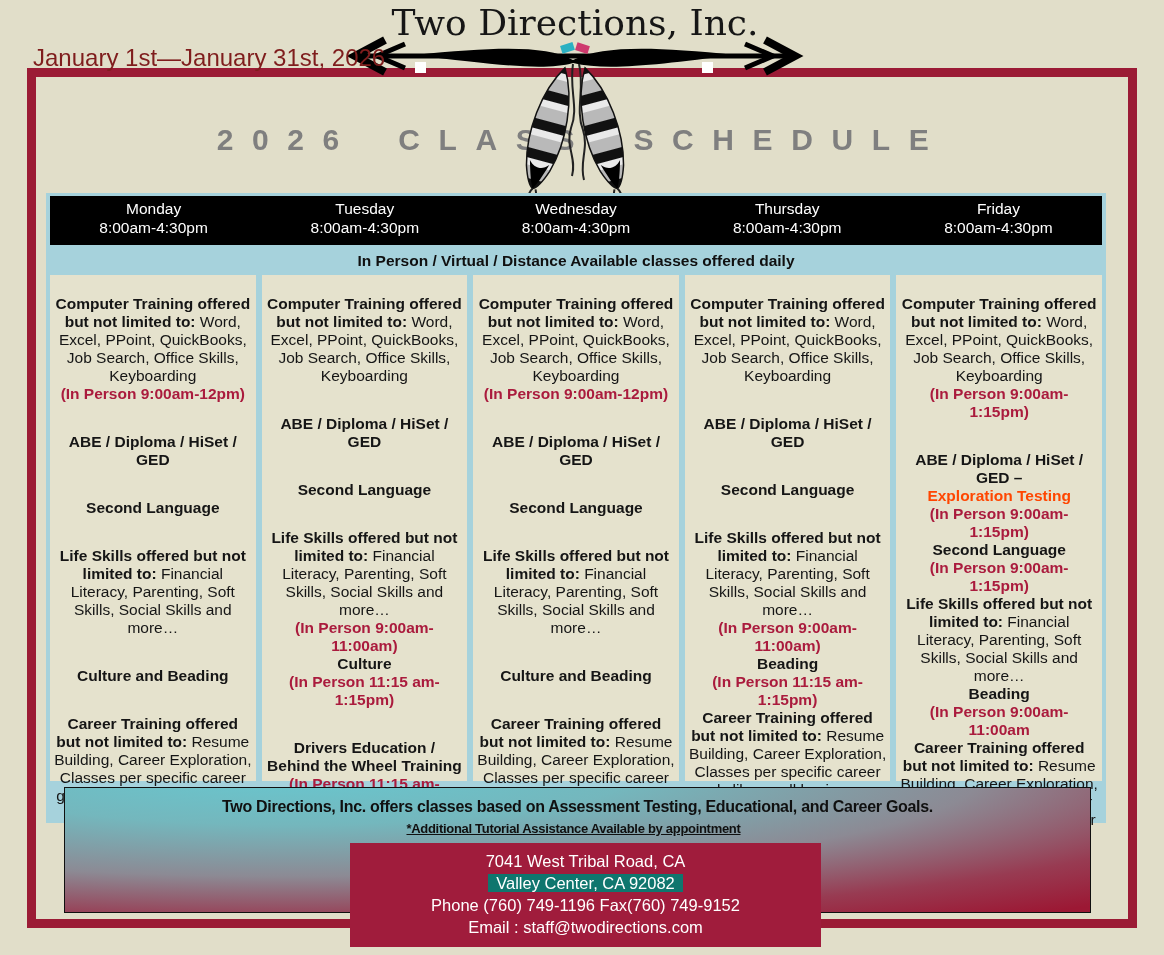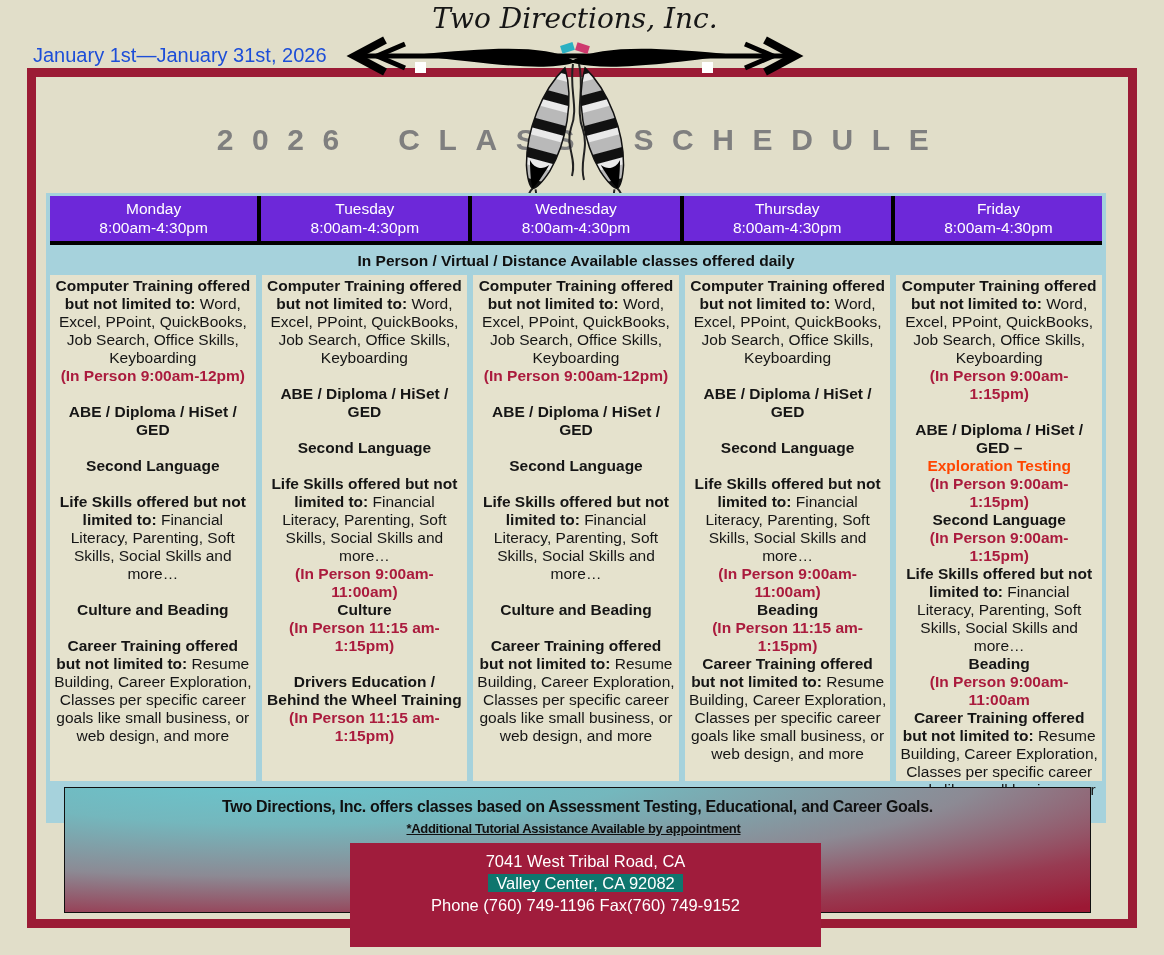--- a/index.html
+++ b/index.html
@@ -3,41 +3,41 @@
 <meta charset="utf-8">
 <style>
   html,body{margin:0;padding:0;}
   body{
     width:1164px;height:955px;position:relative;overflow:hidden;
     background:#E1DEC9;font-family:"Liberation Sans",sans-serif;
   }
   .frame{position:absolute;left:27px;top:68px;width:1110px;height:860px;
     border:9px solid #9B1B35;box-sizing:border-box;z-index:1;}
   .company-title{position:absolute;top:2px;left:0;width:1150px;text-align:center;
-    font-family:"DejaVu Serif",serif;font-size:28px;color:#161616;z-index:6;font-style:italic;}
-  .date-range{position:absolute;left:33px;top:44px;font-size:20px;color:#1d4ed8;z-index:6;}
+    font-family:"DejaVu Serif",serif;font-size:36px;color:#161616;z-index:6;}
+  .date-range{position:absolute;left:33px;top:44px;font-size:24px;color:#7f1d1d;z-index:6;}
   .schedule-title{position:absolute;top:123px;left:0;width:100%;text-align:center;
     font-size:30px;font-weight:bold;color:#7F7F7F;letter-spacing:0.62em;word-spacing:0.45em;z-index:2;}
   .graphic{position:absolute;left:345px;top:30px;width:460px;height:163px;z-index:4;}
   .handle{position:absolute;width:11px;height:11px;background:#fff;top:62px;z-index:6;}
   .handle.left{left:415px}.handle.right{left:702px}
 
   .table{position:absolute;left:46px;top:193px;width:1060px;height:630px;
     background:#A6D2DC;z-index:2;}
   .day-header-row{display:flex;margin:3px 4px 0 4px;border-bottom:4px solid #000;}
-  .day-header{flex:1;background:#6d28d9;color:#fff;text-align:center;
+  .day-header{flex:1;background:#000000;color:#fff;text-align:center;
     padding:3px 0 4px;font-size:15.5px;line-height:19px;}
   .day-header + .day-header{border-left:4px solid #000;}
   .daily-banner{height:30px;line-height:31px;text-align:center;font-weight:bold;
     font-size:15.5px;color:#101010;}
   .columns{display:flex;gap:6px;padding:0 4px;height:506px;}
-  .day-col{flex:1;background:#E5E2CD;padding:2px 4px;box-sizing:border-box;
+  .day-col{flex:1;background:#E5E2CD;padding:20px 4px;box-sizing:border-box;
     text-align:center;font-size:15.5px;color:#151515;}
   .blk{margin:0;line-height:18px;}
-  .blk.gap{margin-top:18px;}
+  .blk.gap{margin-top:30px;}
   .b{font-weight:bold}
   .t{color:#AA1B3D;font-weight:bold}
   .o{color:#FF4600;font-weight:bold}
 
   .grad-banner{position:absolute;left:64px;top:787px;width:1027px;height:126px;
     box-sizing:border-box;border:1px solid #101010;z-index:3;text-align:center;color:#101010;
     background:radial-gradient(130% 160% at 22% -12%,
       #68C7CF 0%, #74B7BD 26%, #8C8A94 52%, #983B52 74%, #9C1834 90%);}
   .grad-line1{margin:10px 0 0 0;font-size:16px;font-weight:bold;letter-spacing:-0.3px;}
   .grad-line2{margin:5px 8px 0 0;font-size:13px;font-weight:bold;letter-spacing:-0.3px;text-decoration:underline;}
@@ -179,13 +179,14 @@
 
 <div class="grad-banner">
   <p class="grad-line1">Two Directions, Inc. offers classes based on Assessment Testing, Educational, and Career Goals.</p>
   <p class="grad-line2">*Additional Tutorial Assistance Available by appointment</p>
 </div>
 
 <div class="address">
   <p>7041 West Tribal Road, CA</p>
   <p><span class="hl">Valley Center, CA 92082</span></p>
   <p>Phone (760) 749-1196 Fax(760) 749-9152</p>
+  <p>Email : staff@twodirections.com</p>
 </div>
 
 </body></html>

